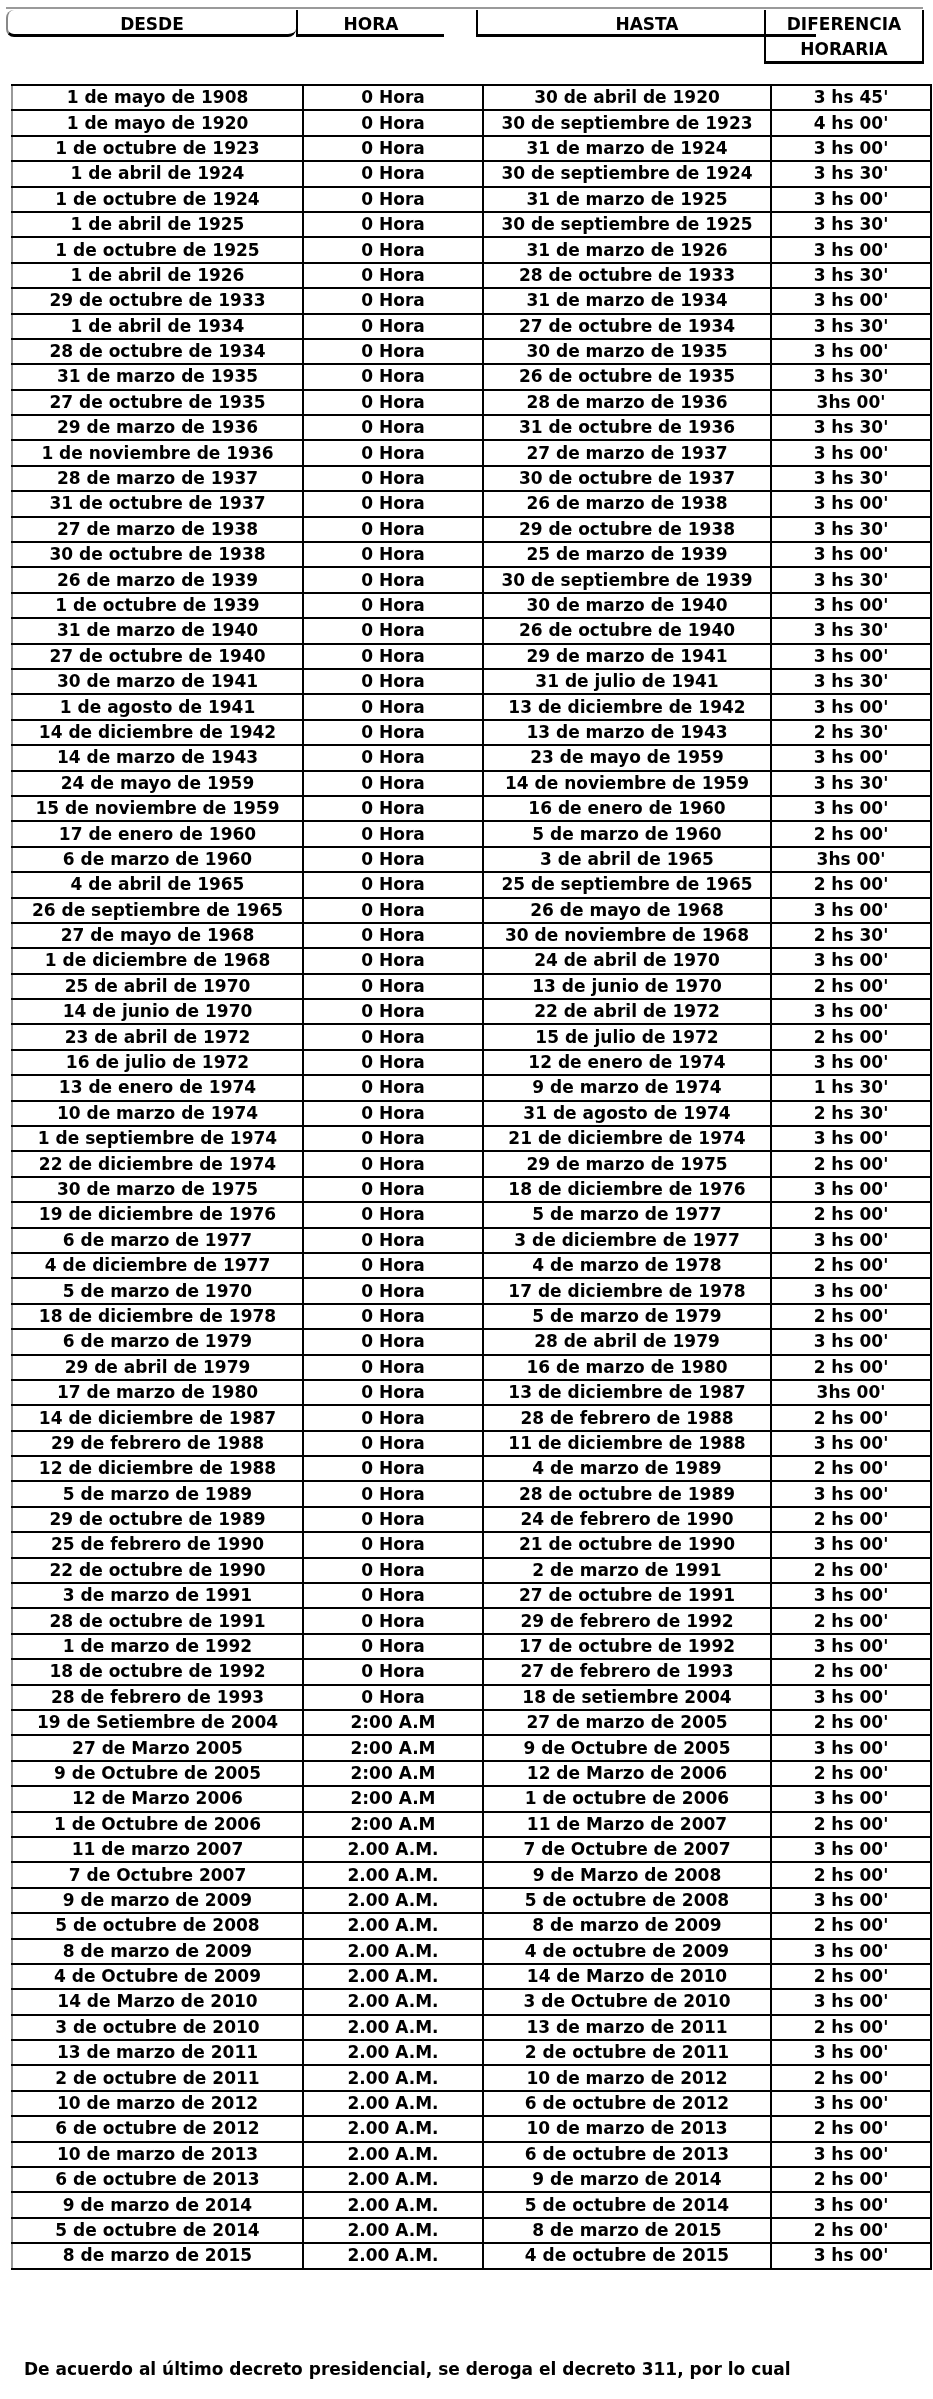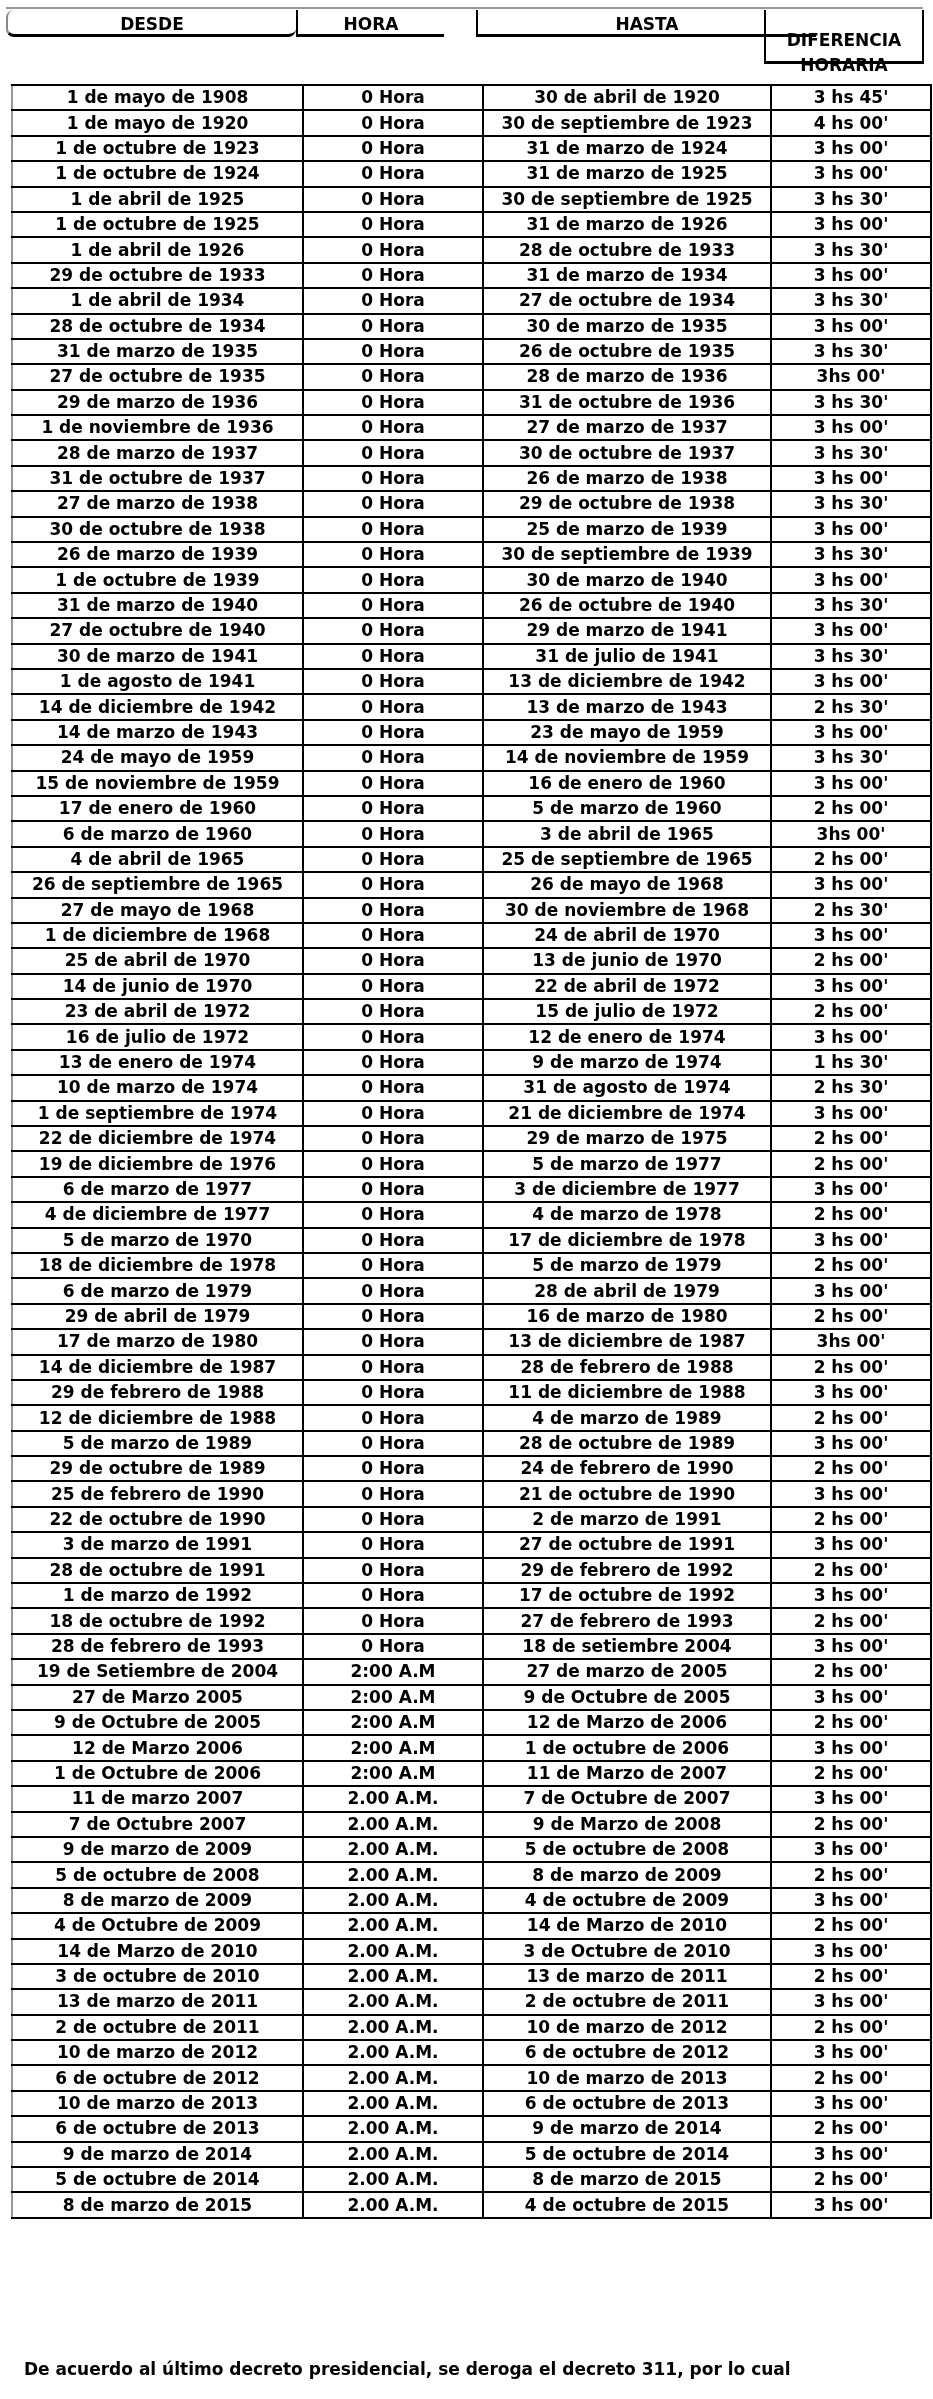--- a/index.html
+++ b/index.html
@@ -6,21 +6,21 @@
   body { width: 933px; height: 2399px; position: relative; overflow: hidden;
          font-family: "DejaVu Sans", sans-serif; color: #000; }
   .hdr { position: absolute; top: 4px; left: 0; width: 933px; height: 60px; }
   .hdr-topline { position: absolute; top: 3px; left: 6px; width: 917px; height: 2px; background: #9a9a9a; }
   .hcell { position: absolute; top: 6px; height: 27px; border-bottom: 3px solid #000;
            font-weight: bold; font-size: 17px; text-align: center; line-height: 28px; box-sizing: border-box; }
   .hcell.c1 { left: 6px; width: 290px; border-left: 2px solid #888; border-radius: 8px; }
   .hcell.c2 { left: 296px; width: 148px; border-left: 2px solid #000; }
   .hcell.c3 { left: 476px; width: 340px; border-left: 2px solid #000; }
   .hcell.c4 { left: 764px; width: 160px; height: 54px; border-left: 2px solid #000; border-right: 2px solid #000;
-              line-height: 25px; padding-top: 18px; }
+              line-height: 25px; padding-top: 2px; }
   table.data { position: absolute; top: 84px; left: 11px; width: 919px; border-collapse: collapse; table-layout: fixed; }
   table.data td { height: 25.4px; padding: 0; border: 2px solid #000; text-align: center; font-weight: bold;
                   font-size: 17px; line-height: 21px; box-sizing: border-box; white-space: nowrap; overflow: hidden; }
   table.data td:first-child { border-left: 2px solid #999; }
   col.w1 { width: 291px; } col.w2 { width: 180px; } col.w3 { width: 288px; } col.w4 { width: 160px; }
   .footer { position: absolute; top: 2340px; left: 8px; width: 900px; font-weight: bold; font-size: 17px; line-height: 27px; }
   .footer p { margin: 16px; }
 </style>
 </head>
 <body>
@@ -56,20 +56,26 @@
         <td>30 de septiembre de 1923</td>
         <td>4 hs 00'</td>
       </tr>
       <tr>
         <td>1 de octubre de 1923</td>
         <td>0 Hora</td>
         <td>31 de marzo de 1924</td>
         <td>3 hs 00'</td>
       </tr>
       <tr>
+        <td>1 de abril de 1924</td>
+        <td>0 Hora</td>
+        <td>30 de septiembre de 1924</td>
+        <td>3 hs 30'</td>
+      </tr>
+      <tr>
         <td>1 de octubre de 1924</td>
         <td>0 Hora</td>
         <td>31 de marzo de 1925</td>
         <td>3 hs 00'</td>
       </tr>
       <tr>
         <td>1 de abril de 1925</td>
         <td>0 Hora</td>
         <td>30 de septiembre de 1925</td>
         <td>3 hs 30'</td>
@@ -288,20 +294,26 @@
         <td>1 de septiembre de 1974</td>
         <td>0 Hora</td>
         <td>21 de diciembre de 1974</td>
         <td>3 hs 00'</td>
       </tr>
       <tr>
         <td>22 de diciembre de 1974</td>
         <td>0 Hora</td>
         <td>29 de marzo de 1975</td>
         <td>2 hs 00'</td>
+      </tr>
+      <tr>
+        <td>30 de marzo de 1975</td>
+        <td>0 Hora</td>
+        <td>18 de diciembre de 1976</td>
+        <td>3 hs 00'</td>
       </tr>
       <tr>
         <td>19 de diciembre de 1976</td>
         <td>0 Hora</td>
         <td>5 de marzo de 1977</td>
         <td>2 hs 00'</td>
       </tr>
       <tr>
         <td>6 de marzo de 1977</td>
         <td>0 Hora</td>

